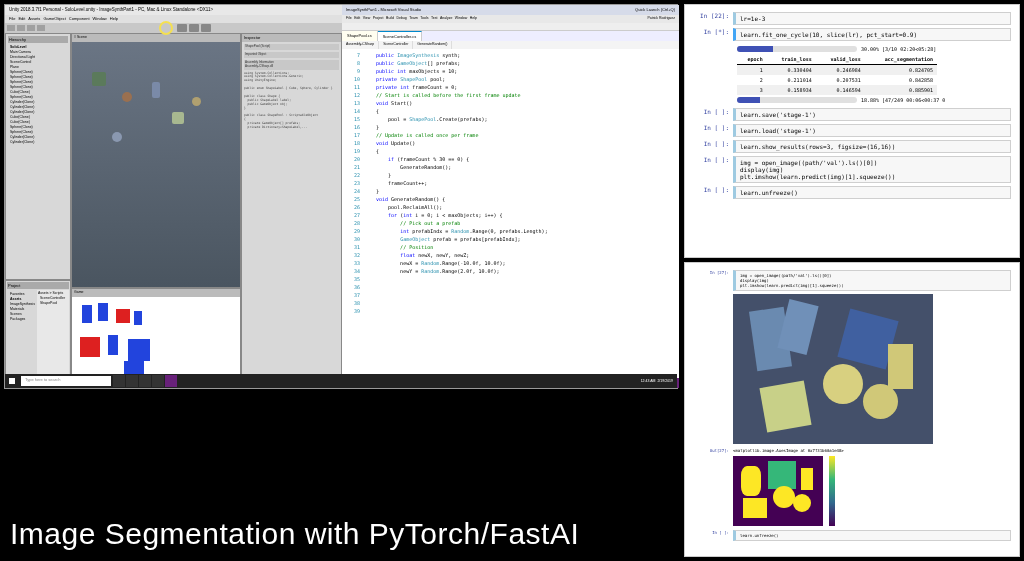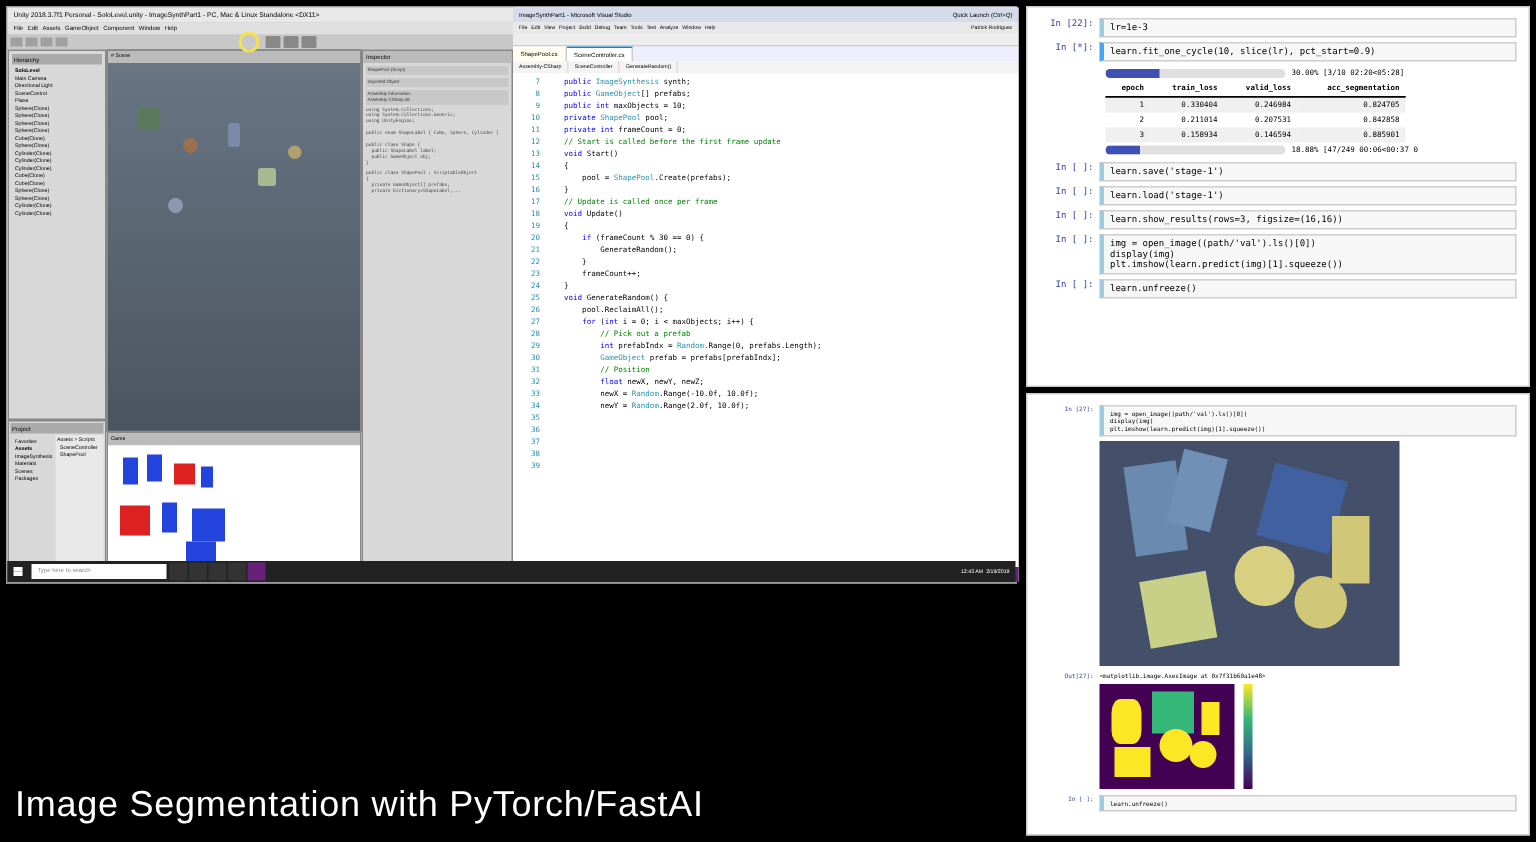--- a/index.html
+++ b/index.html
@@ -220,21 +220,21 @@
     
     .title-overlay {
       position: absolute;
       left: 10px;
       bottom: 10px;
       color: #fff;
       z-index: 100;
     }
     .title-site { font-size: 14px; letter-spacing: 1px; font-weight: 300; }
     .title-main { font-size: 58px; font-weight: 800; letter-spacing: -1px; line-height: 0.95; font-family: 'Arial Black', Arial, sans-serif; }
-    .title-sub { font-size: 24px; font-weight: 300; letter-spacing: 0.5px; margin-top: 2px; }
+    .title-sub { font-size: 30px; font-weight: 300; letter-spacing: 0.5px; margin-top: 2px; }
   </style>
 </head>
 <body>
 
 <div class="desktop-area">
 
   <div class="unity-editor">
     <div class="unity-title">Unity 2018.3.7f1 Personal - SoloLevel.unity - ImageSynthPart1 - PC, Mac &amp; Linux Standalone &lt;DX11&gt;</div>
     <div class="unity-menu">
       <span>File</span>

